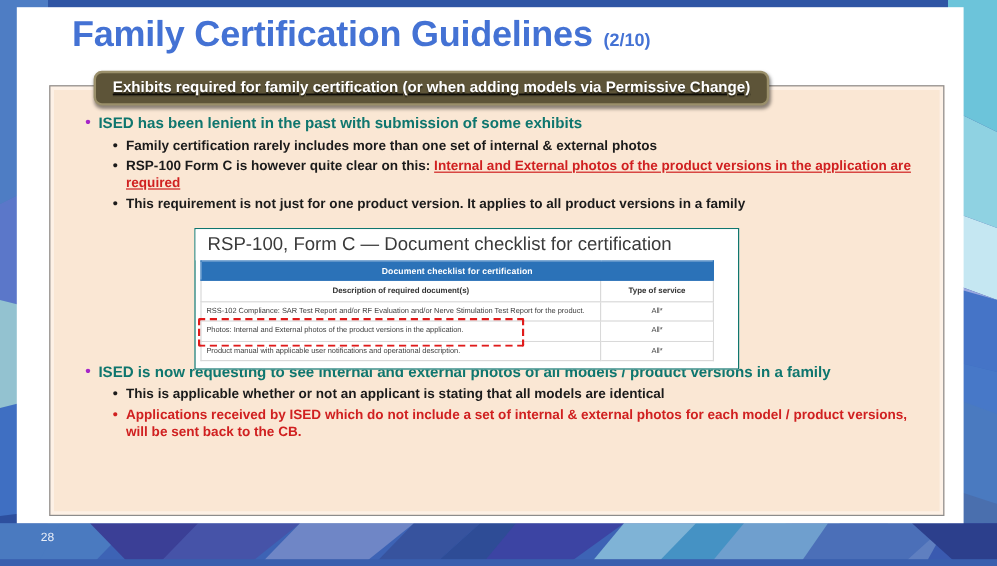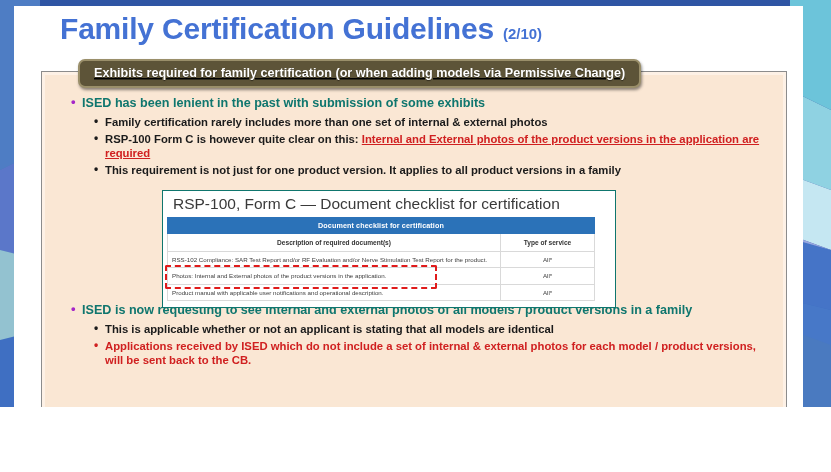--- a/index.html
+++ b/index.html
@@ -2,21 +2,21 @@
 <html><head>
 <meta charset="utf-8">
 <style>
   html,body{margin:0;padding:0;}
   body{
     width:831px;height:472px;overflow:hidden;
     font-family:"Liberation Sans", sans-serif;
     background:#ffffff;
   }
   .slide{
-    position:relative;width:831px;height:407px;overflow:hidden;
+    position:relative;width:831px;height:472px;overflow:hidden;
     background:#ffffff;
   }
   
   .bg-layer{position:absolute;inset:0;z-index:0;}
   .bg-svg{position:absolute;inset:0;width:831px;height:472px;display:block;}
   .white-card{
     position:absolute;left:14px;top:6px;width:789px;height:430px;
     background:#ffffff;z-index:2;
   }
   

